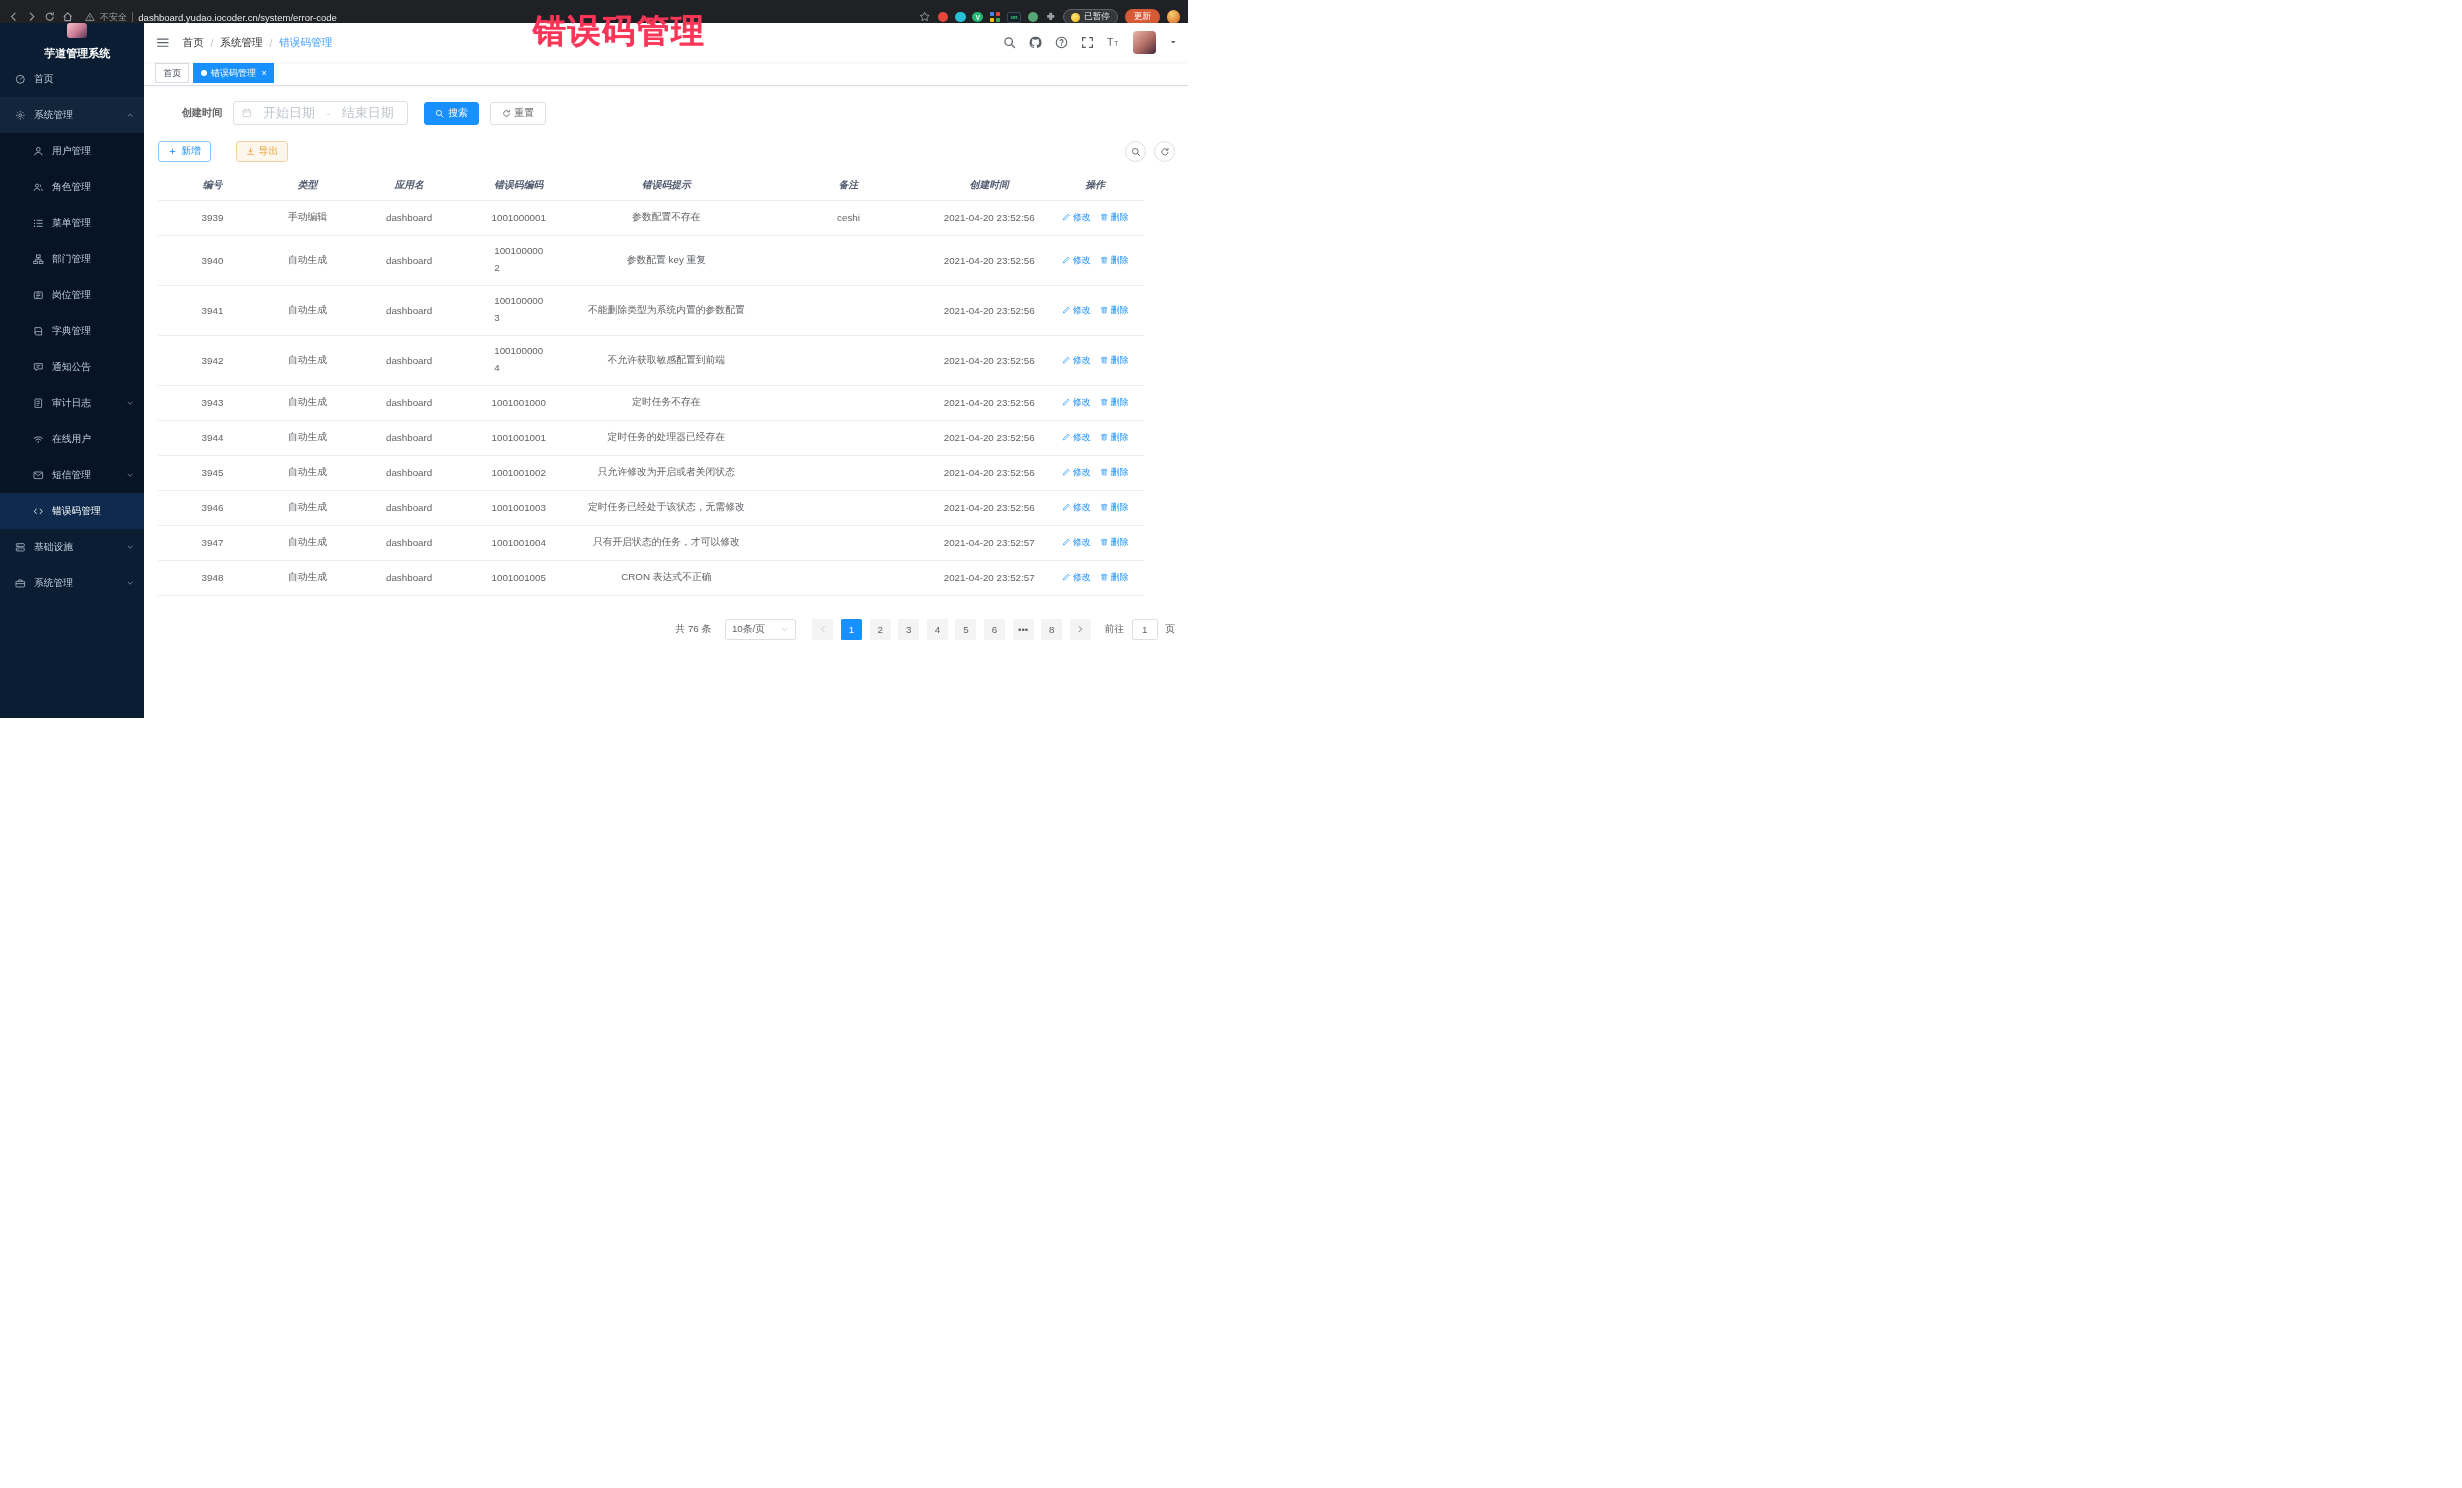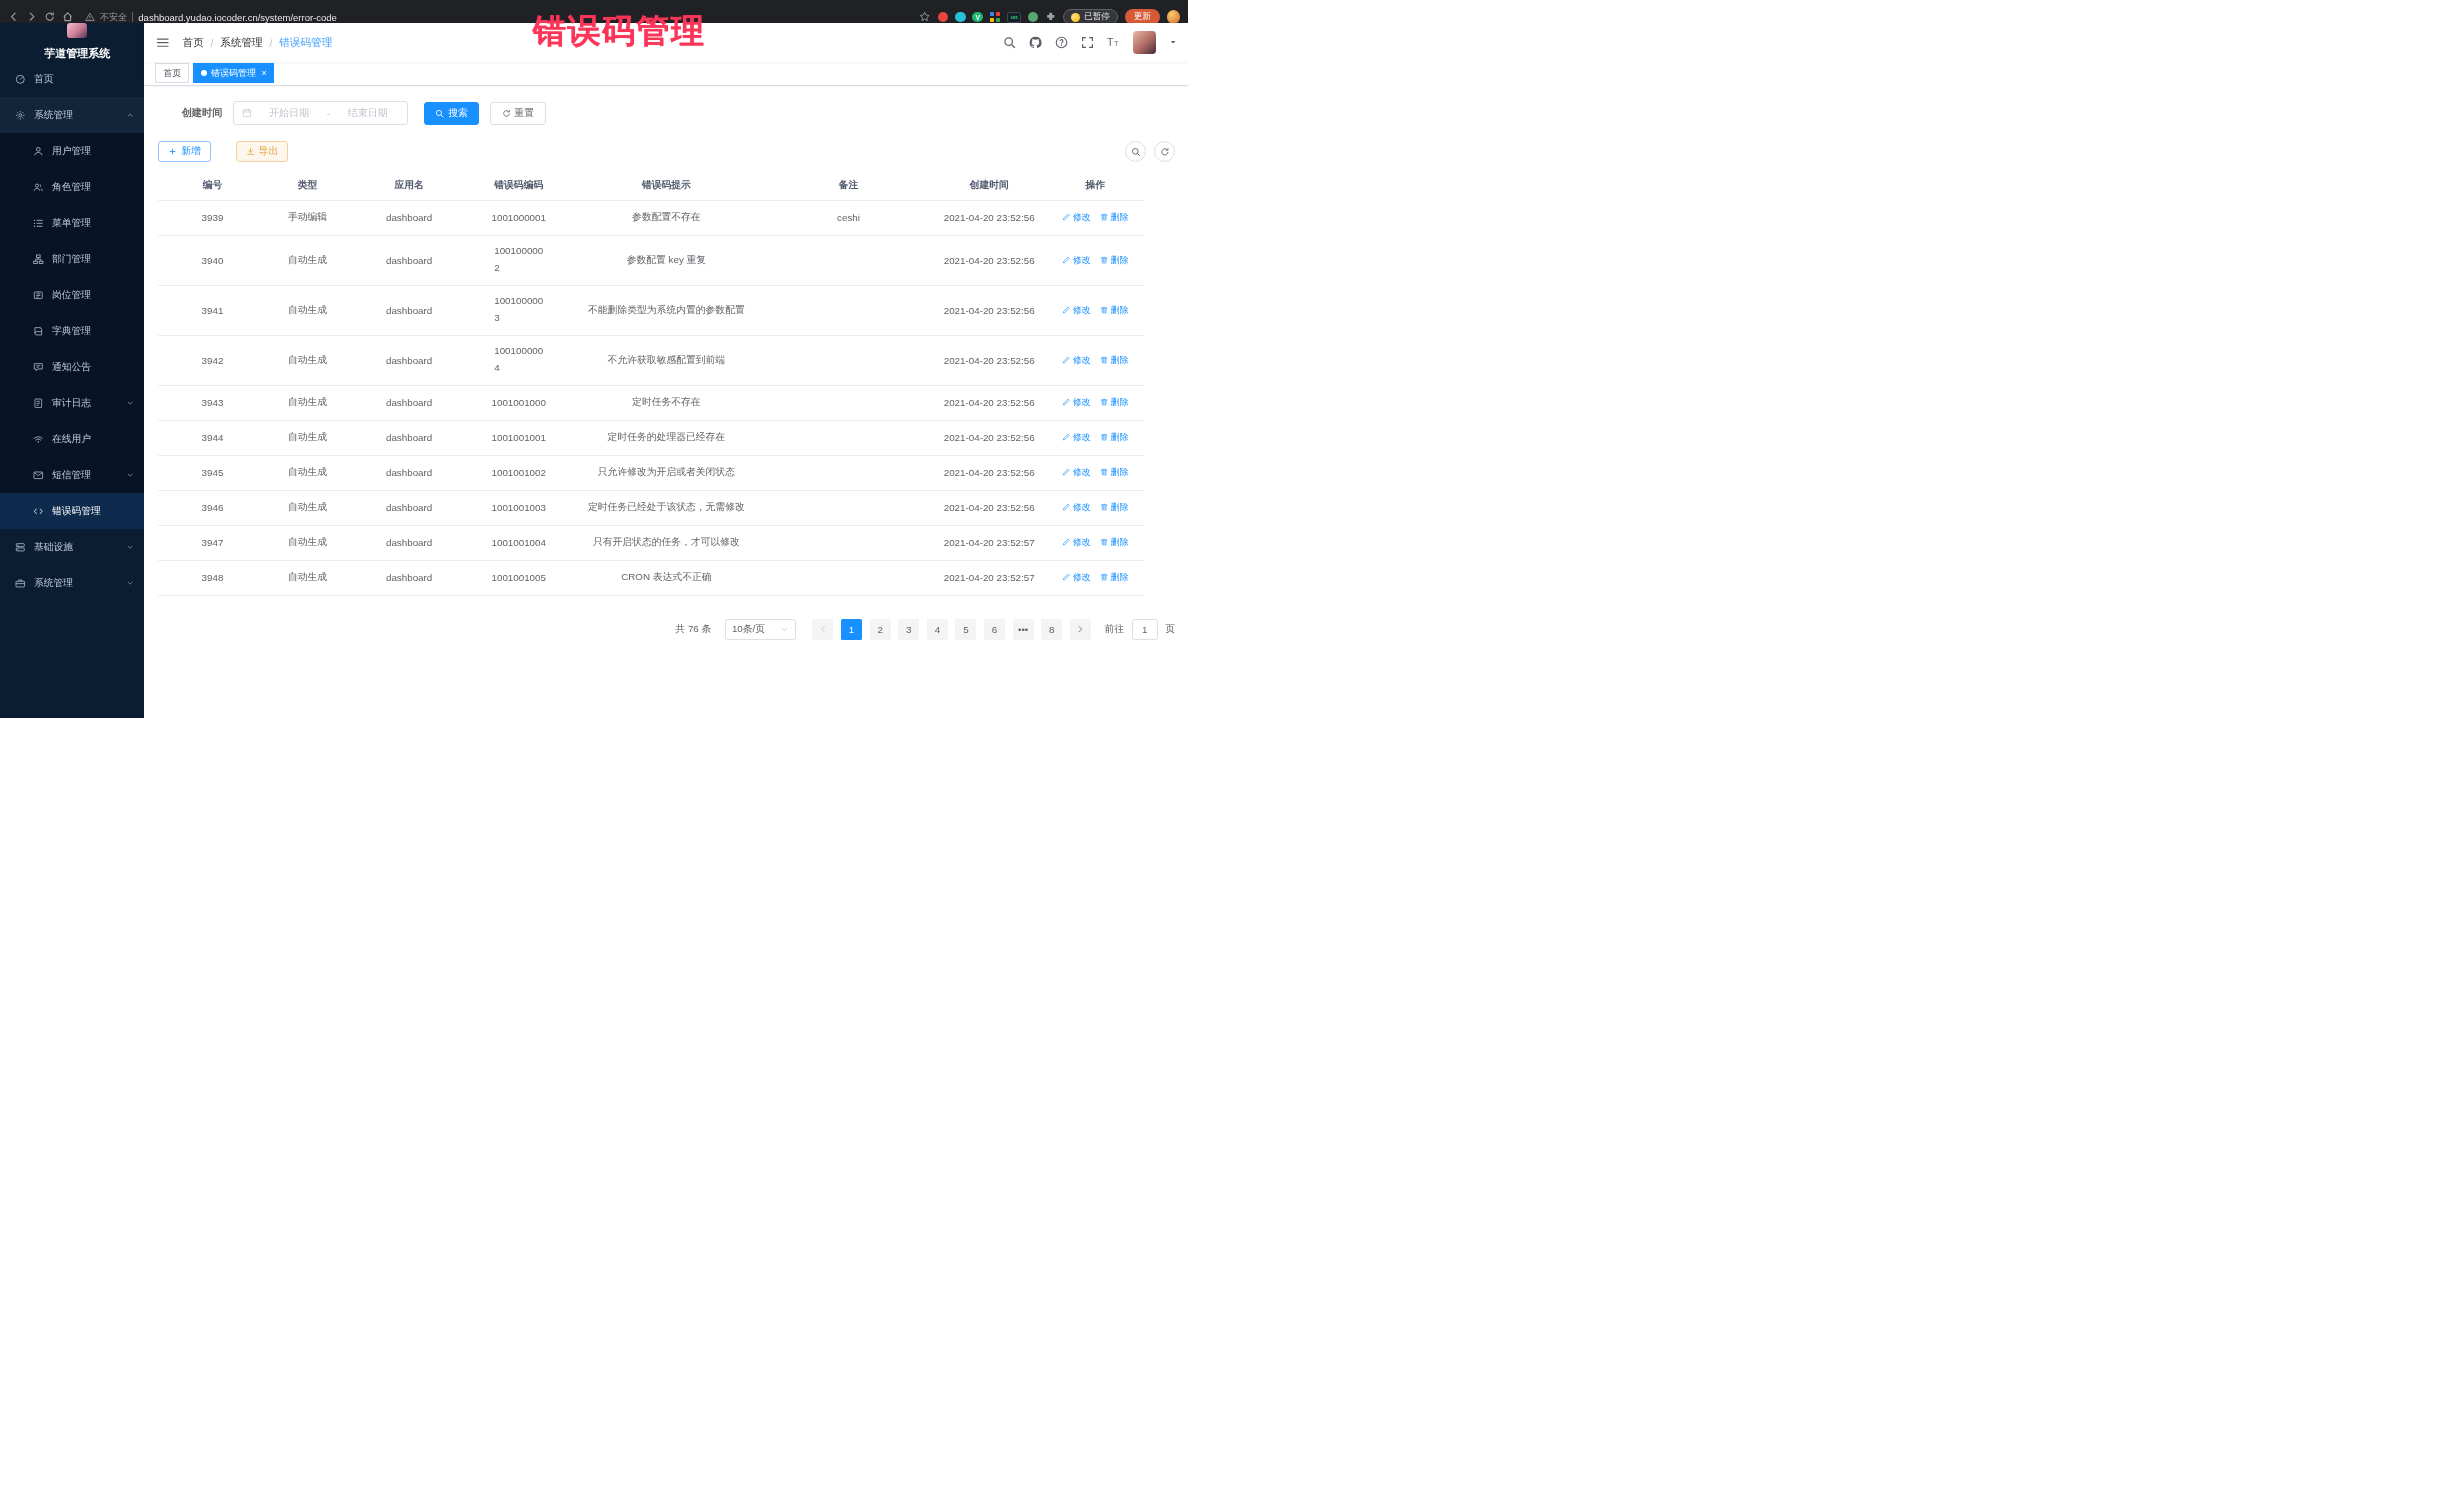--- a/index.html
+++ b/index.html
@@ -71,38 +71,38 @@
   .filter-row + .filter-row { margin-top:19px; }
   .f-group { display:flex; align-items:center; margin-right:6.8px; }
   .f-label { width:64px; text-align:right; margin-right:10.6px; color:#606266; font-size:10.2px; font-weight:600; white-space:nowrap; }
   .f-input, .f-select { width:141px; height:24px; border:0.8px solid #dcdfe6; border-radius:3px; padding:0 8.3px; font-size:9.8px; color:#606266; font-family:inherit; background:#fff; }
   .f-input::placeholder { color:#bfc4cc; }
   .f-select { display:flex; align-items:center; justify-content:space-between; cursor:pointer; }
   .f-select .placeholder { color:#bfc4cc; }
   .sel-arrow { width:9px; height:9px; color:#c0c4cc; flex:0 0 auto; }
   .f-date { width:175px; height:24px; border:0.8px solid #dcdfe6; border-radius:3px; display:flex; align-items:center; padding:0 7.6px; gap:6px; color:#bfc4cc; cursor:pointer; }
   .d-ic { width:9.8px; height:9.8px; color:#c0c4cc; flex:0 0 auto; }
-  .d-ph { flex:1; text-align:center; font-size:10px; }
+  .d-ph { flex:1; text-align:center; font-size:13px; }
   .d-sep { color:#bfc4cc; }
 
   .btn { height:23px; border-radius:3px; font-size:9.8px; display:inline-flex; align-items:center; gap:3.8px; padding:0 10.6px; border:0.8px solid #dcdfe6; cursor:pointer; background:#fff; color:#606266; font-family:inherit; white-space:nowrap; }
   .btn .btn-ic { width:9px; height:9px; }
   .btn.primary { background:#1890ff; border-color:#1890ff; color:#fff; margin-left:9px; }
   .btn.default { margin-left:10.6px; }
   .btn.plain-primary { height:21px; padding:0 9px; border-color:#8cc5ff; color:#1890ff; }
   .btn.plain-warning { height:21px; padding:0 9px; border-color:#f3d19e; color:#e6a23c; background:#fdf6ec; margin-left:9px; }
 
   .toolbar-row { margin-top:16px; display:flex; align-items:center;gap:16px; }
   .toolbar-right { margin-left:auto; display:flex; align-items:center; gap:7.6px; }
   .circle-btn { width:21px; height:21px; border-radius:50%; border:0.8px solid #dcdfe6; background:#fff; display:inline-flex; align-items:center; justify-content:center; cursor:pointer; }
   .cb-ic { width:9.8px; height:9.8px; color:#606266; }
 
   
   .data-table { width:986px; border-collapse:collapse; margin-top:9px; table-layout:fixed; }
-  .data-table th { color:#515a6e; font-weight:bold; font-size:9.8px; height:29px; text-align:center; border-bottom:0.8px solid #ebeef5; padding:0 3px; white-space:nowrap; }
+  .data-table th { color:#515a6e; font-weight:bold; font-size:9.8px; height:29px; text-align:center; border-bottom:0.8px solid #ebeef5; padding:0 3px; white-space:nowrap;font-style:italic; }
   .data-table td { color:#606266; font-size:9.8px; height:35px; text-align:center; border-bottom:0.8px solid #ebeef5; padding:0 3px; }
   .data-table tr.tall td { height:50px; }
   .code.wrap { display:inline-block; width:9ch; word-break:break-all; line-height:1.7; text-align:left; }
   .op-cell { white-space:nowrap; }
   .op-link { color:#1890ff; font-size:9px; cursor:pointer; display:inline-flex; align-items:center; gap:2.3px; margin:0 4.5px; text-decoration:none; }
   .op-ic { width:8.3px; height:8.3px; }
 
   
   .pagination { margin-top:23px; display:flex; align-items:center; justify-content:flex-end; gap:7.6px; color:#606266; font-size:9.8px; }
   .pg-total { margin-right:6px; white-space:nowrap; }

